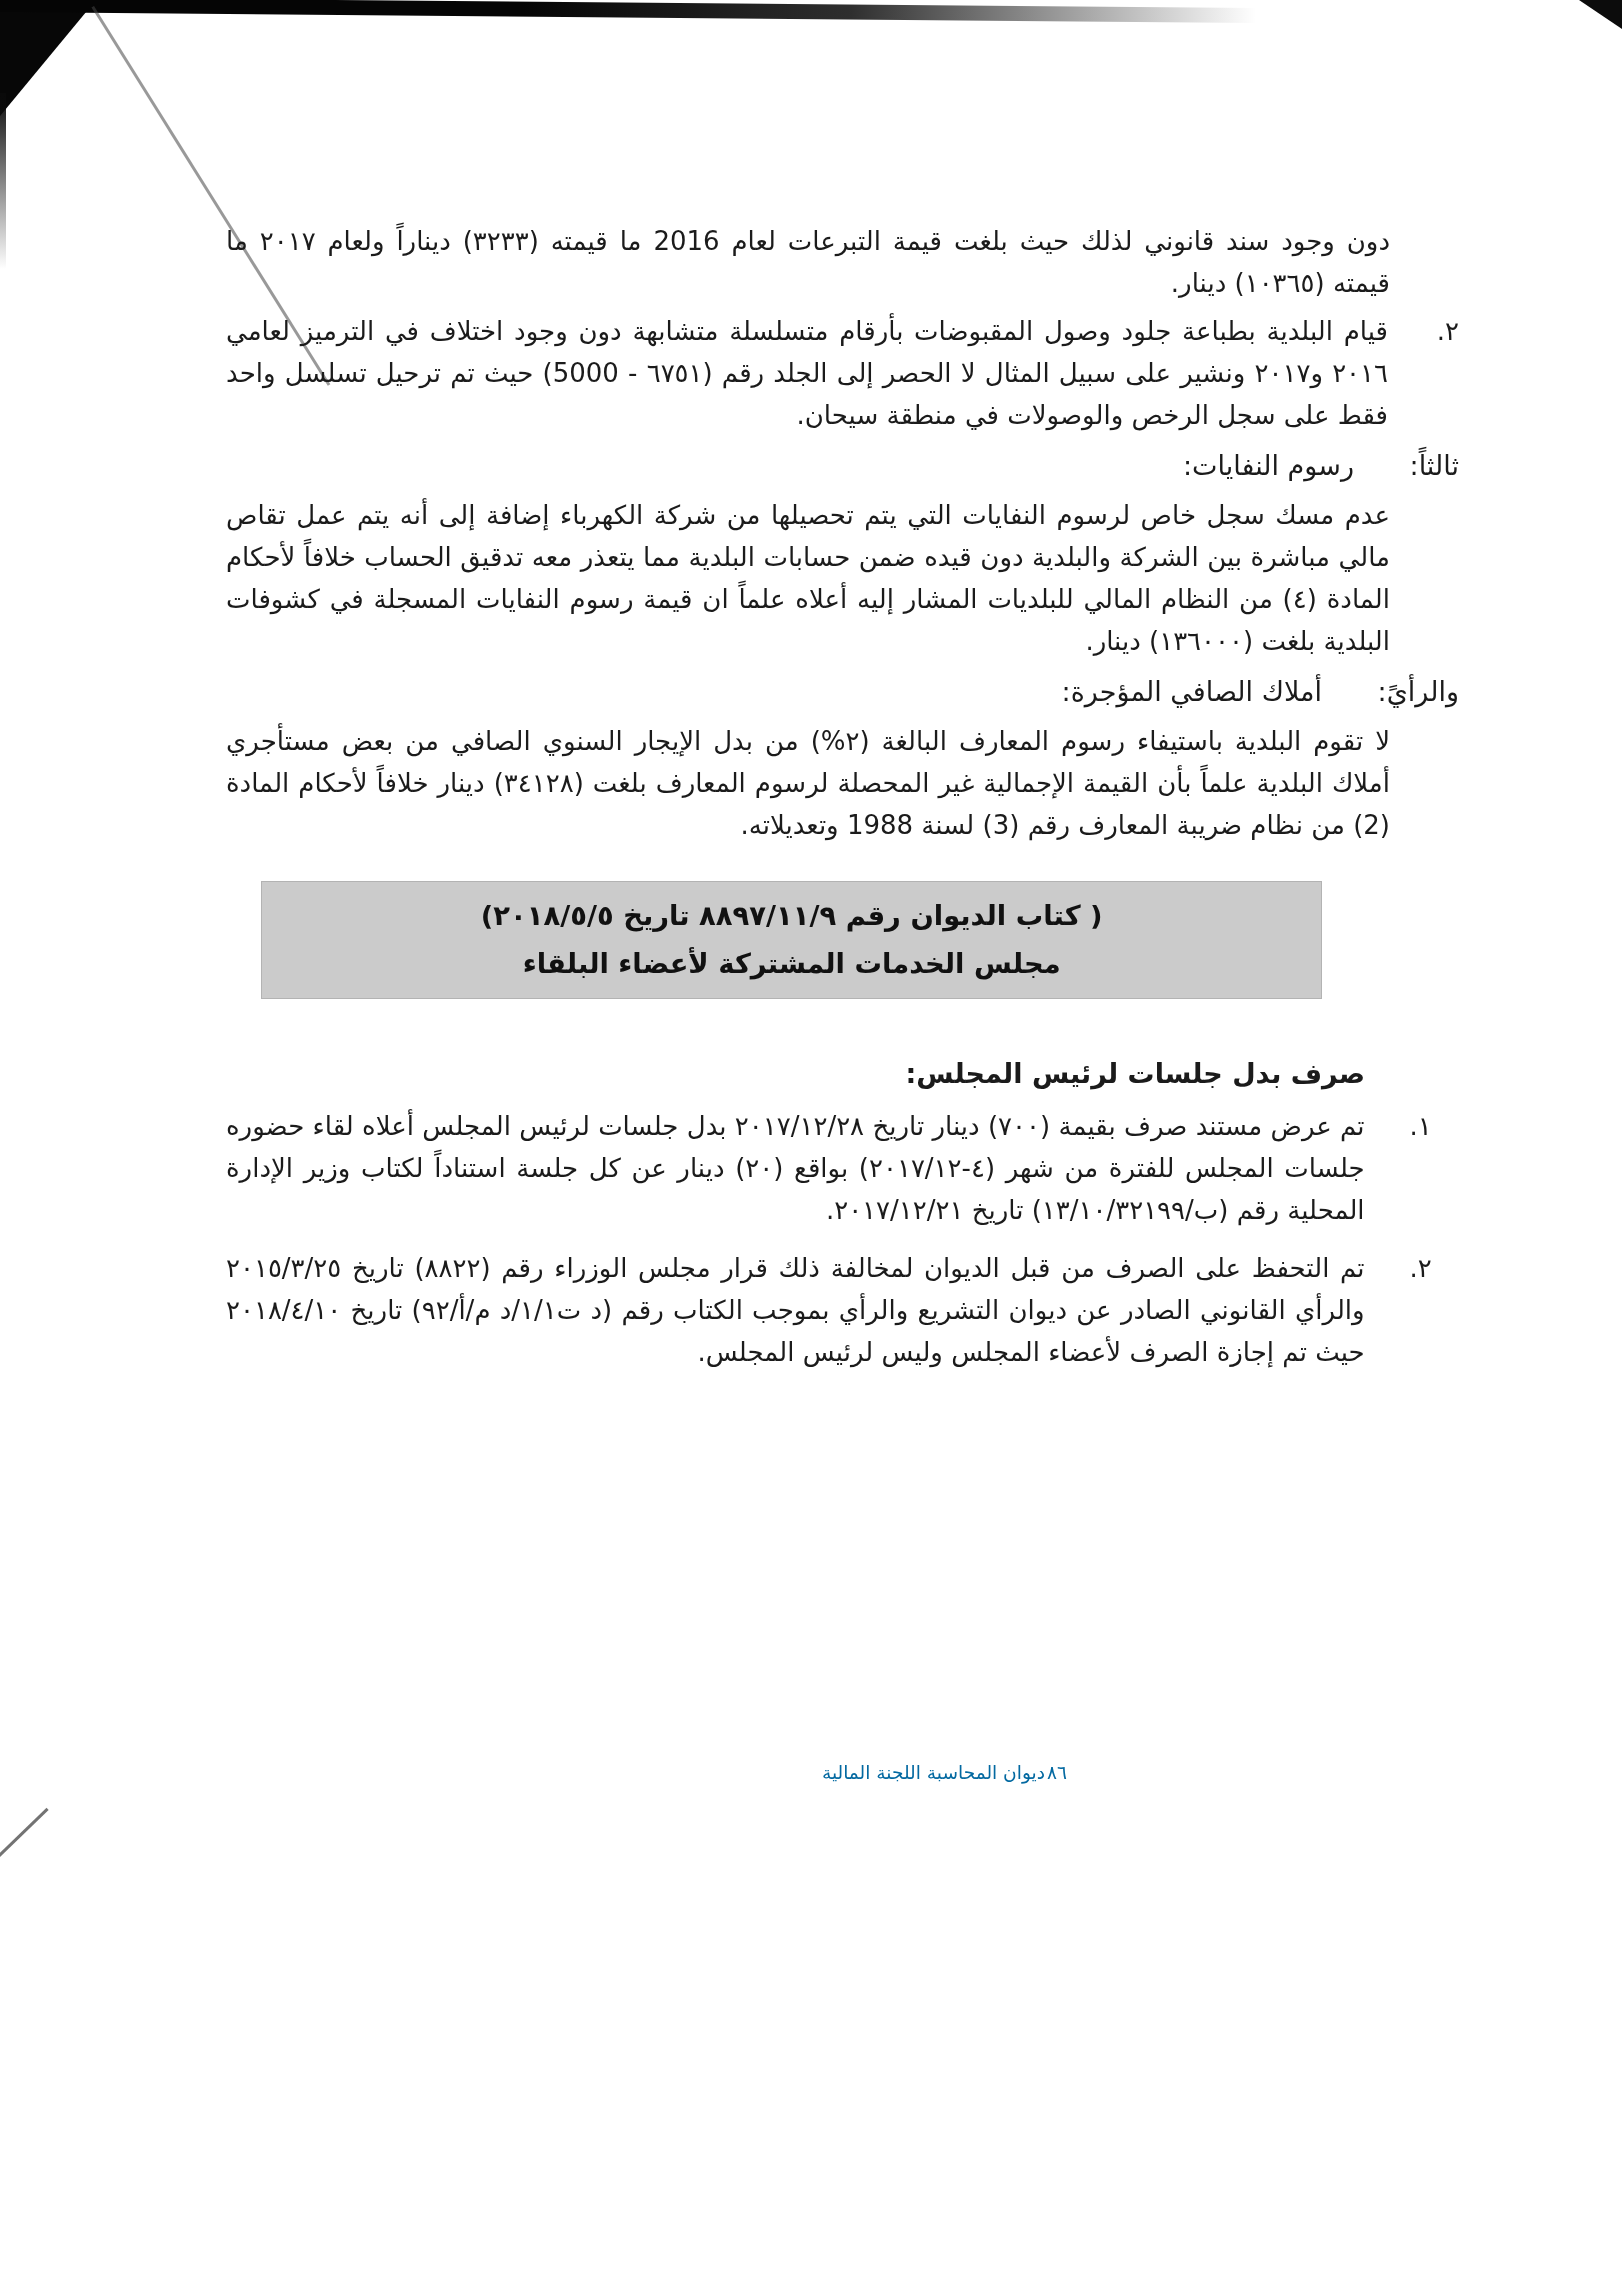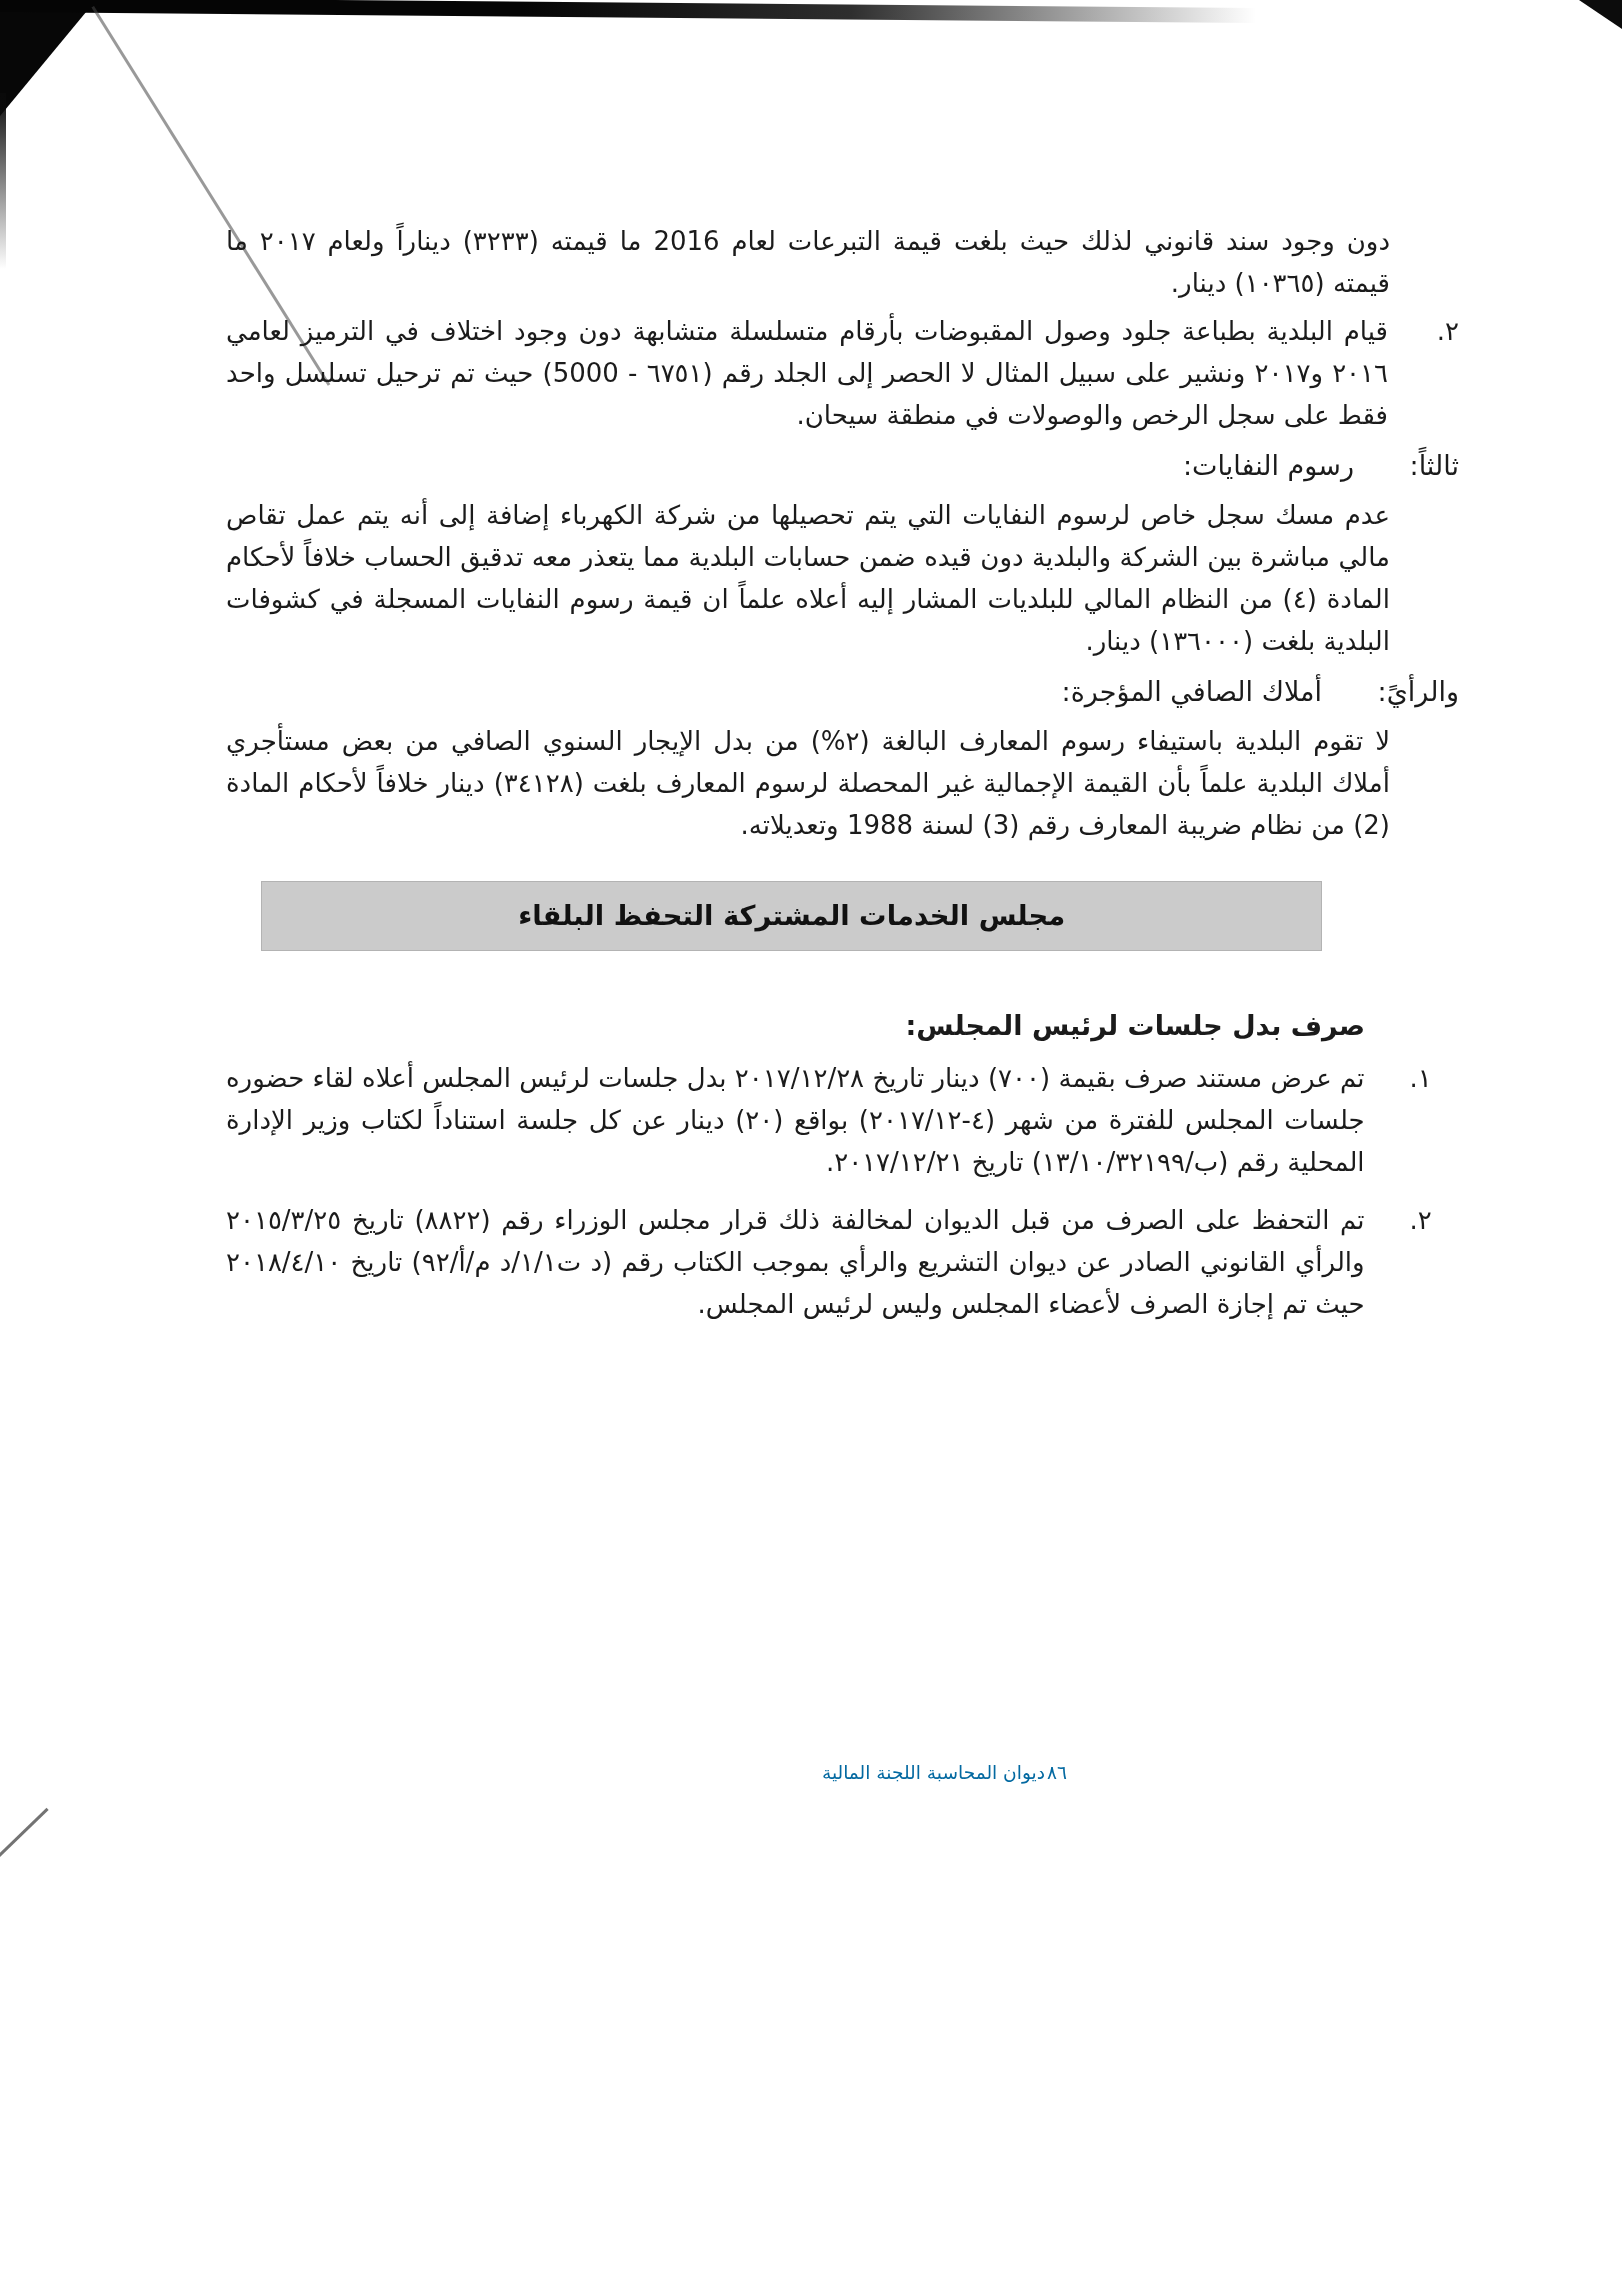--- a/index.html
+++ b/index.html
@@ -169,21 +169,22 @@
     </div>
     <p class="p-body">عدم مسك سجل خاص لرسوم النفايات التي يتم تحصيلها من شركة الكهرباء إضافة إلى أنه يتم عمل تقاص مالي مباشرة بين الشركة والبلدية دون قيده ضمن حسابات البلدية مما يتعذر معه تدقيق الحساب خلافاً لأحكام المادة (٤) من النظام المالي للبلديات المشار إليه أعلاه علماً ان قيمة رسوم النفايات المسجلة في كشوفات البلدية بلغت (١٣٦٠٠٠) دينار.</p>
 
     <div class="section-heading">
       <span class="h-label">والرأيً:</span>
       <span class="h-title">أملاك الصافي المؤجرة:</span>
     </div>
     <p class="p-body">لا تقوم البلدية باستيفاء رسوم المعارف البالغة (٢%) من بدل الإيجار السنوي الصافي من بعض مستأجري أملاك البلدية علماً بأن القيمة الإجمالية غير المحصلة لرسوم المعارف بلغت (٣٤١٢٨) دينار خلافاً لأحكام المادة (2) من نظام ضريبة المعارف رقم (3) لسنة 1988 وتعديلاته.</p>
 
     <div class="notice-box">
-      <div>مجلس الخدمات المشتركة التحفظ البلقاء</div>
+      <div>( كتاب الديوان رقم ٨٨٩٧/١١/٩ تاريخ ٢٠١٨/٥/٥)</div>
+      <div>مجلس الخدمات المشتركة لأعضاء البلقاء</div>
     </div>
 
     <div class="session-heading">صرف بدل جلسات لرئيس المجلس:</div>
 
     <div class="findings">
       <div class="list-item">
         <span class="num">١.</span>
         <span class="txt">تم عرض مستند صرف بقيمة (٧٠٠) دينار تاريخ ٢٠١٧/١٢/٢٨ بدل جلسات لرئيس المجلس أعلاه لقاء حضوره جلسات المجلس للفترة من شهر (٤-٢٠١٧/١٢) بواقع (٢٠) دينار عن كل جلسة استناداً لكتاب وزير الإدارة المحلية رقم (ب/١٣/١٠/٣٢١٩٩) تاريخ ٢٠١٧/١٢/٢١.</span>
       </div>
       <div class="list-item">

